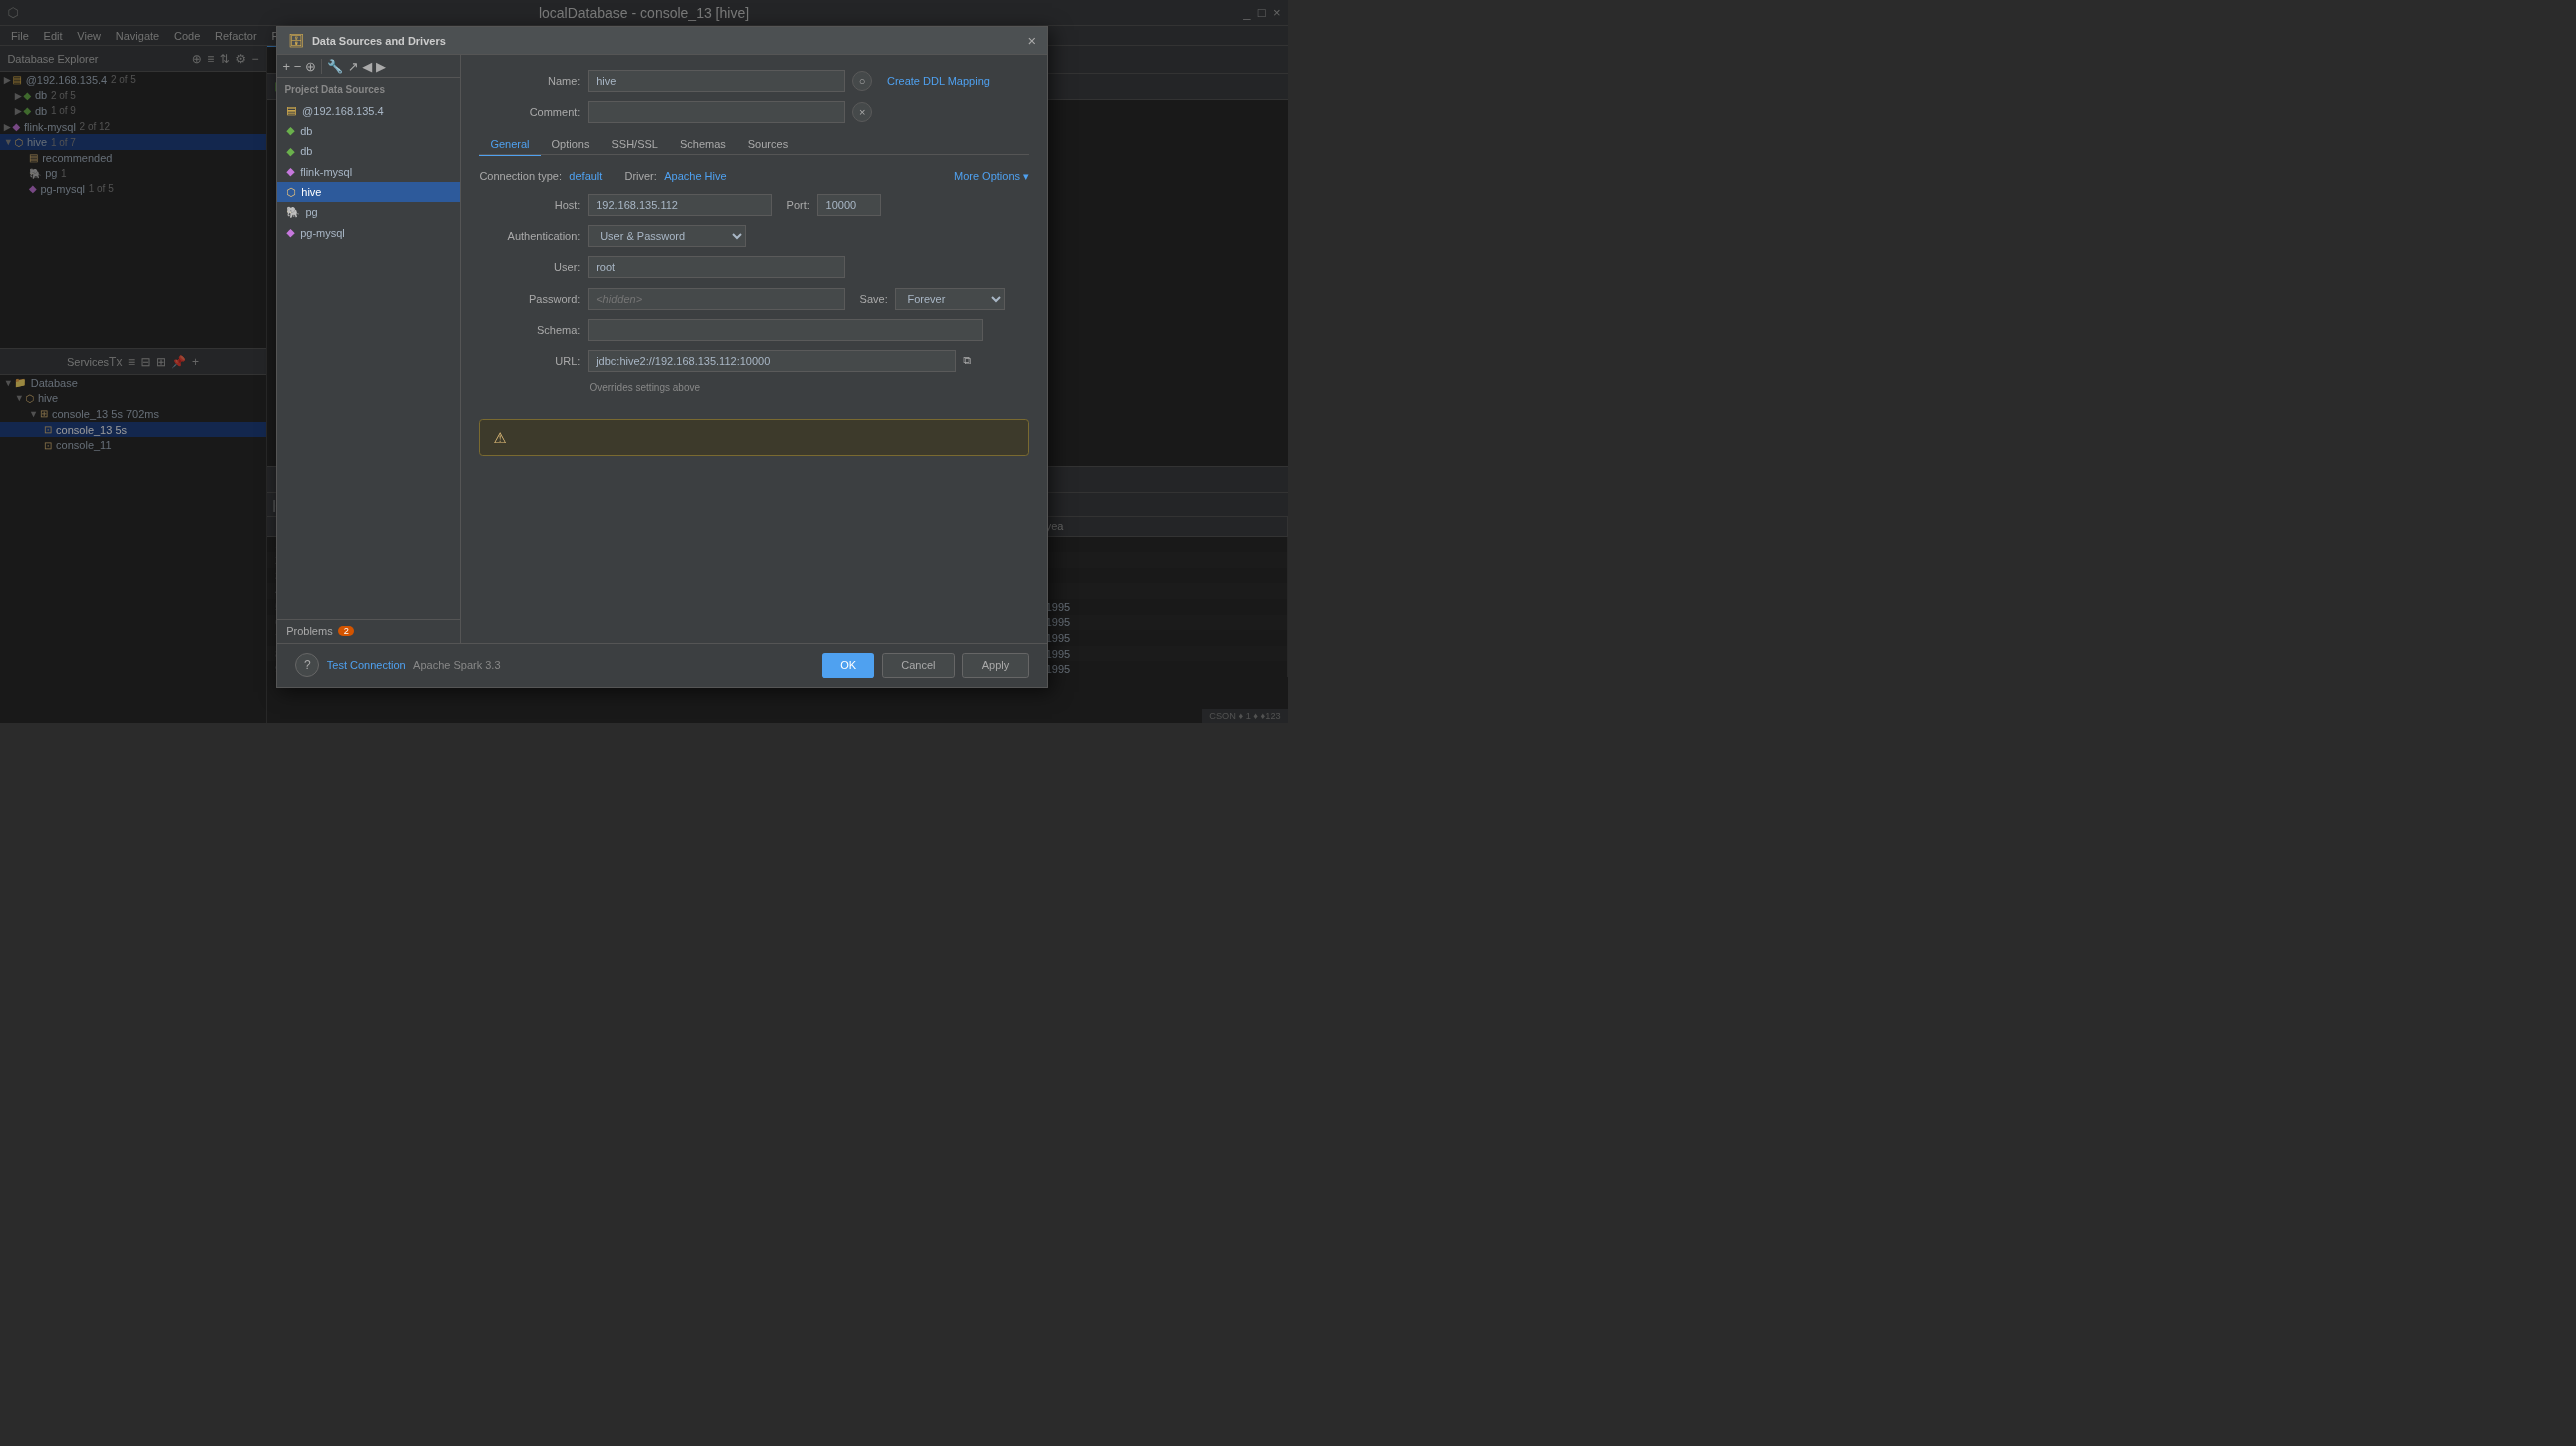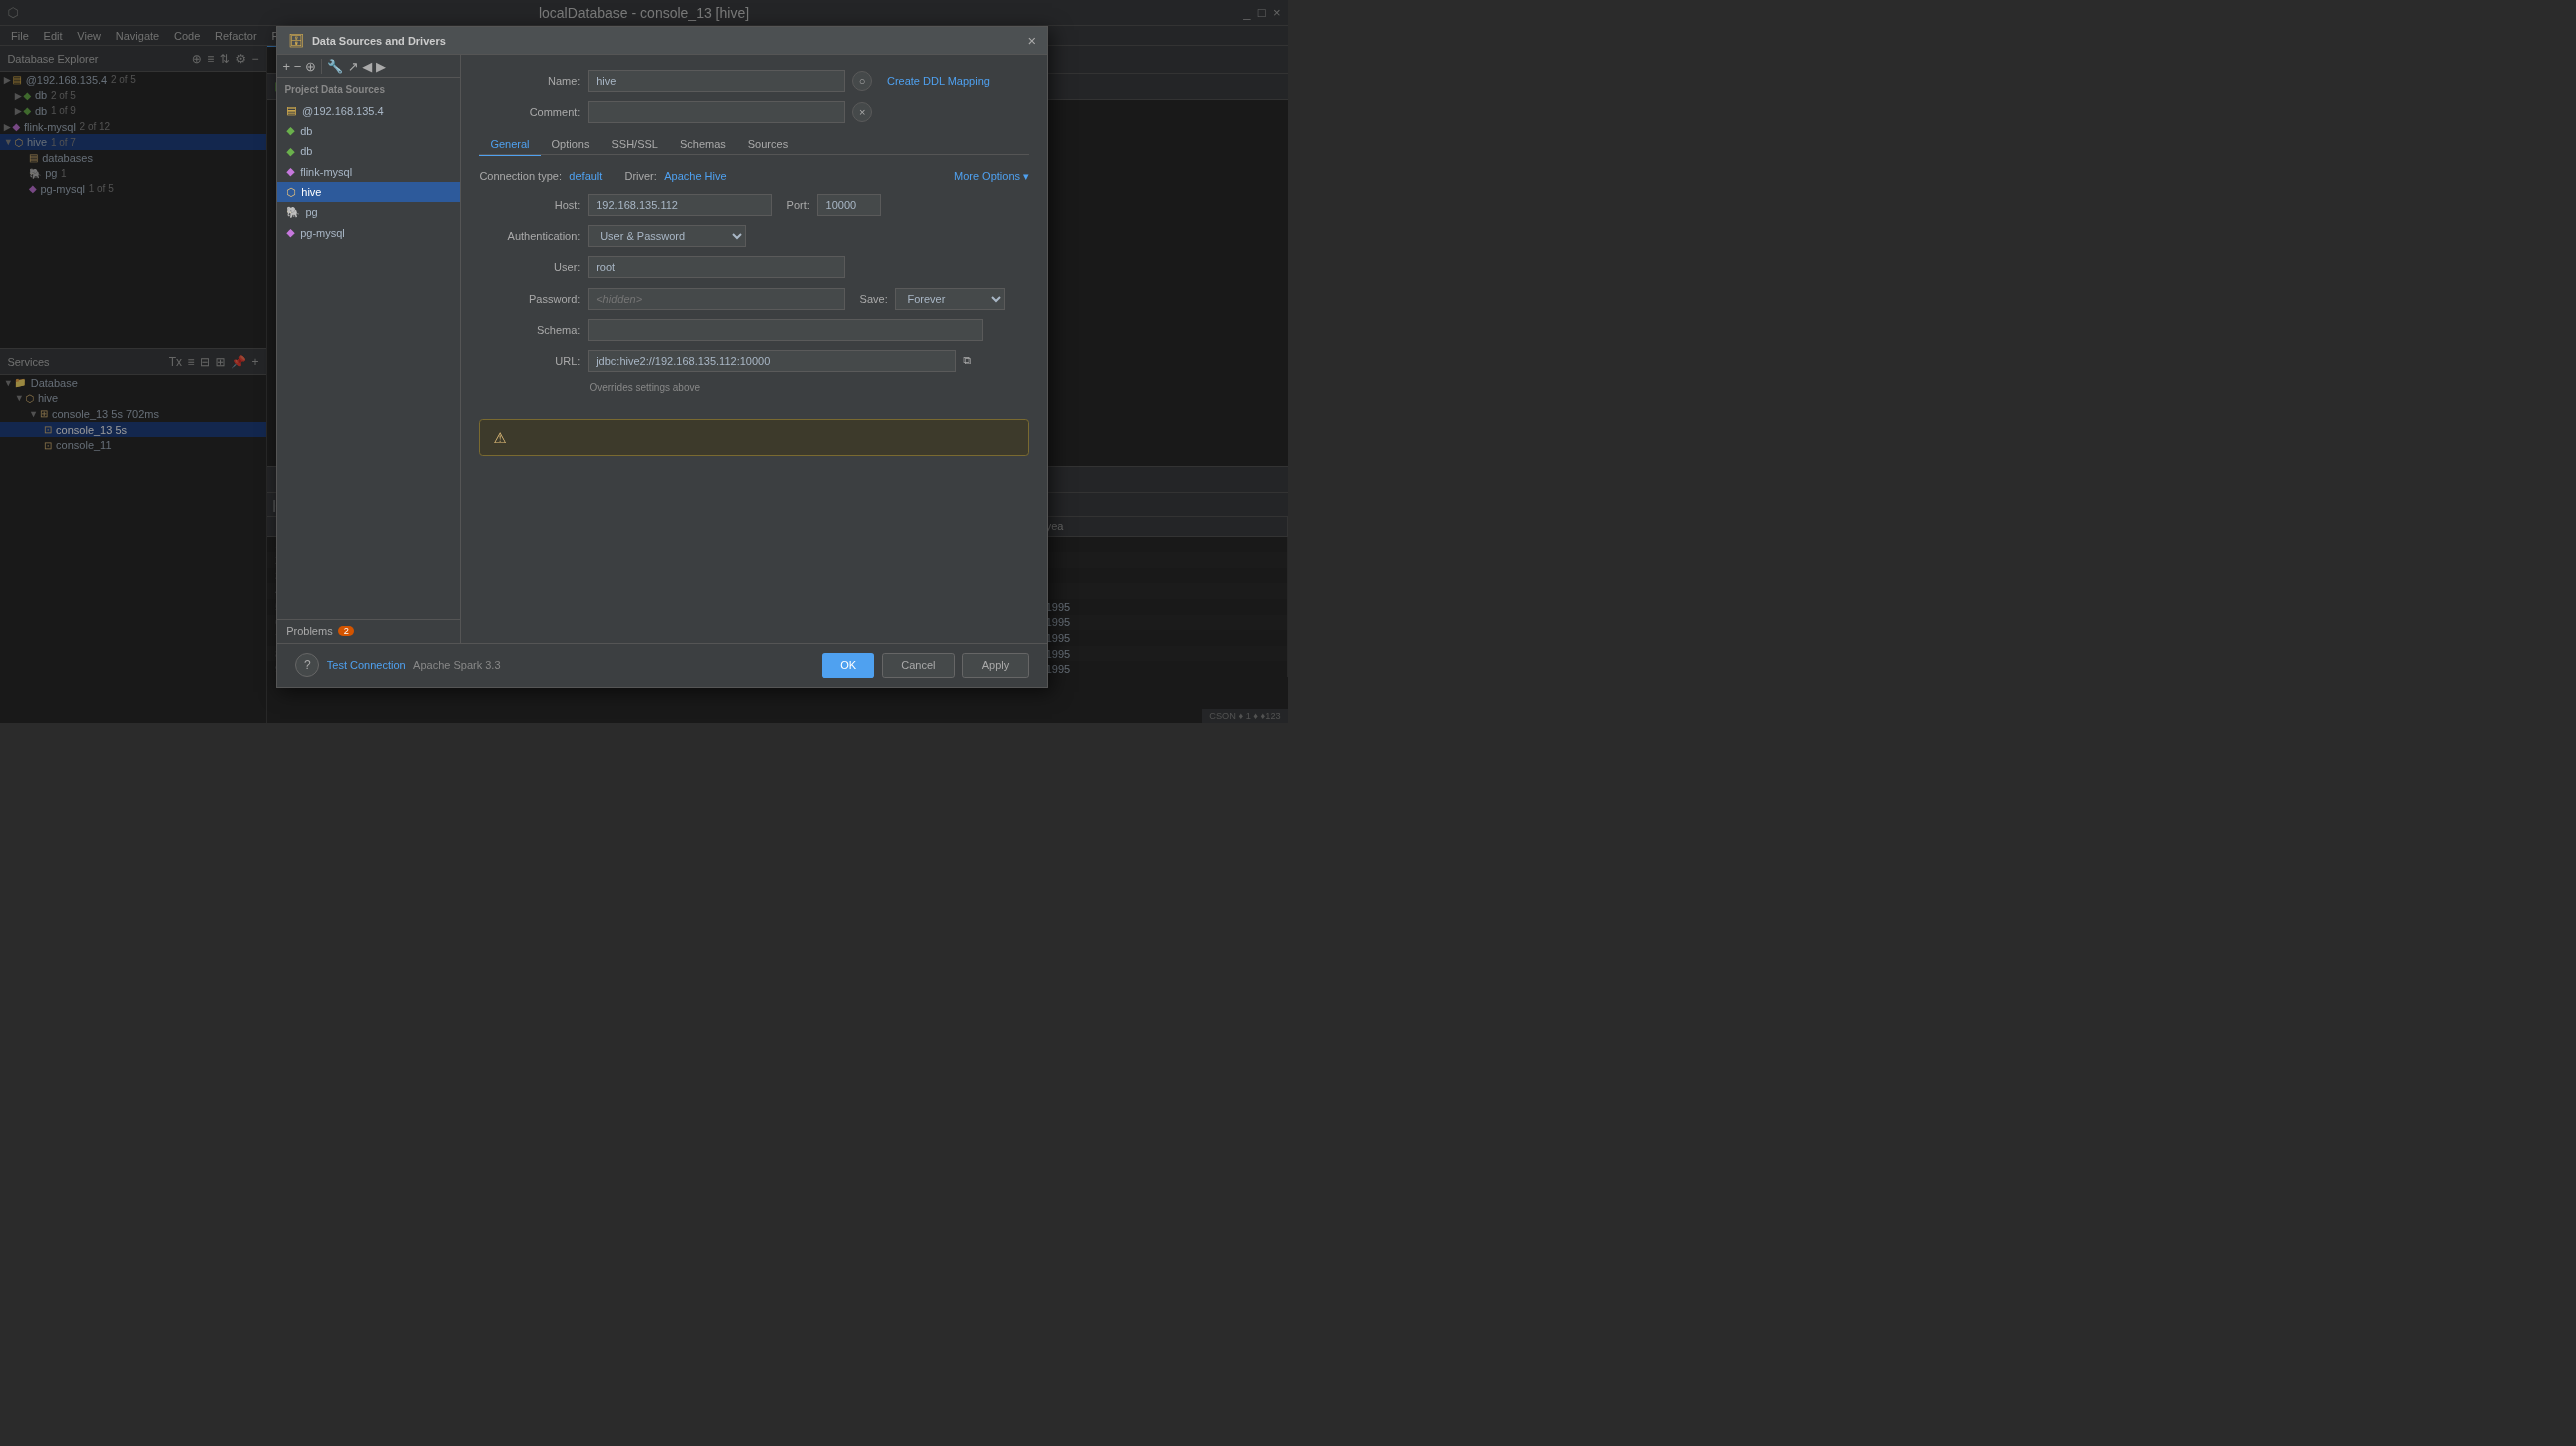--- a/index.html
+++ b/index.html
@@ -69,21 +69,21 @@
 
     
     #services-panel { flex: 1; border-top: 0.9px solid #555; display: flex; flex-direction: column; }
     #services-header {
       background: #3c3f41;
       padding: 3.7px 7.4px;
       font-size: 11px;
       color: #bbb;
       display: flex;
       align-items: center;
-      justify-content: space-between;
+      justify-content: center;
       border-bottom: 0.9px solid #555;
       height: 26px;
     }
     #services-tree { flex: 1; overflow: auto; }
 
     
     #editor-area { flex: 1; display: flex; flex-direction: column; background: #2b2b2b; }
     #editor-tabs {
       background: #3c3f41;
       display: flex;
@@ -480,21 +480,21 @@
         <span class="tree-badge">2 of 12</span>
       </div>
       <div class="tree-item selected">
         <span class="tree-arrow">▼</span>
         <span class="tree-icon yellow-icon">⬡</span>
         <span class="tree-label">hive</span>
         <span class="tree-badge">1 of 7</span>
       </div>
       <div class="tree-item tree-indent-2">
         <span class="tree-icon" style="color:#e5c07b;">▤</span>
-        <span class="tree-label">databases</span>
+        <span class="tree-label">recommended</span>
       </div>
       <div class="tree-item tree-indent-2">
         <span class="tree-icon green-icon">🐘</span>
         <span class="tree-label">pg</span>
         <span class="tree-badge">1</span>
       </div>
       <div class="tree-item tree-indent-2">
         <span class="tree-icon pink-icon">◆</span>
         <span class="tree-label">pg-mysql</span>
         <span class="tree-badge">1 of 5</span>

